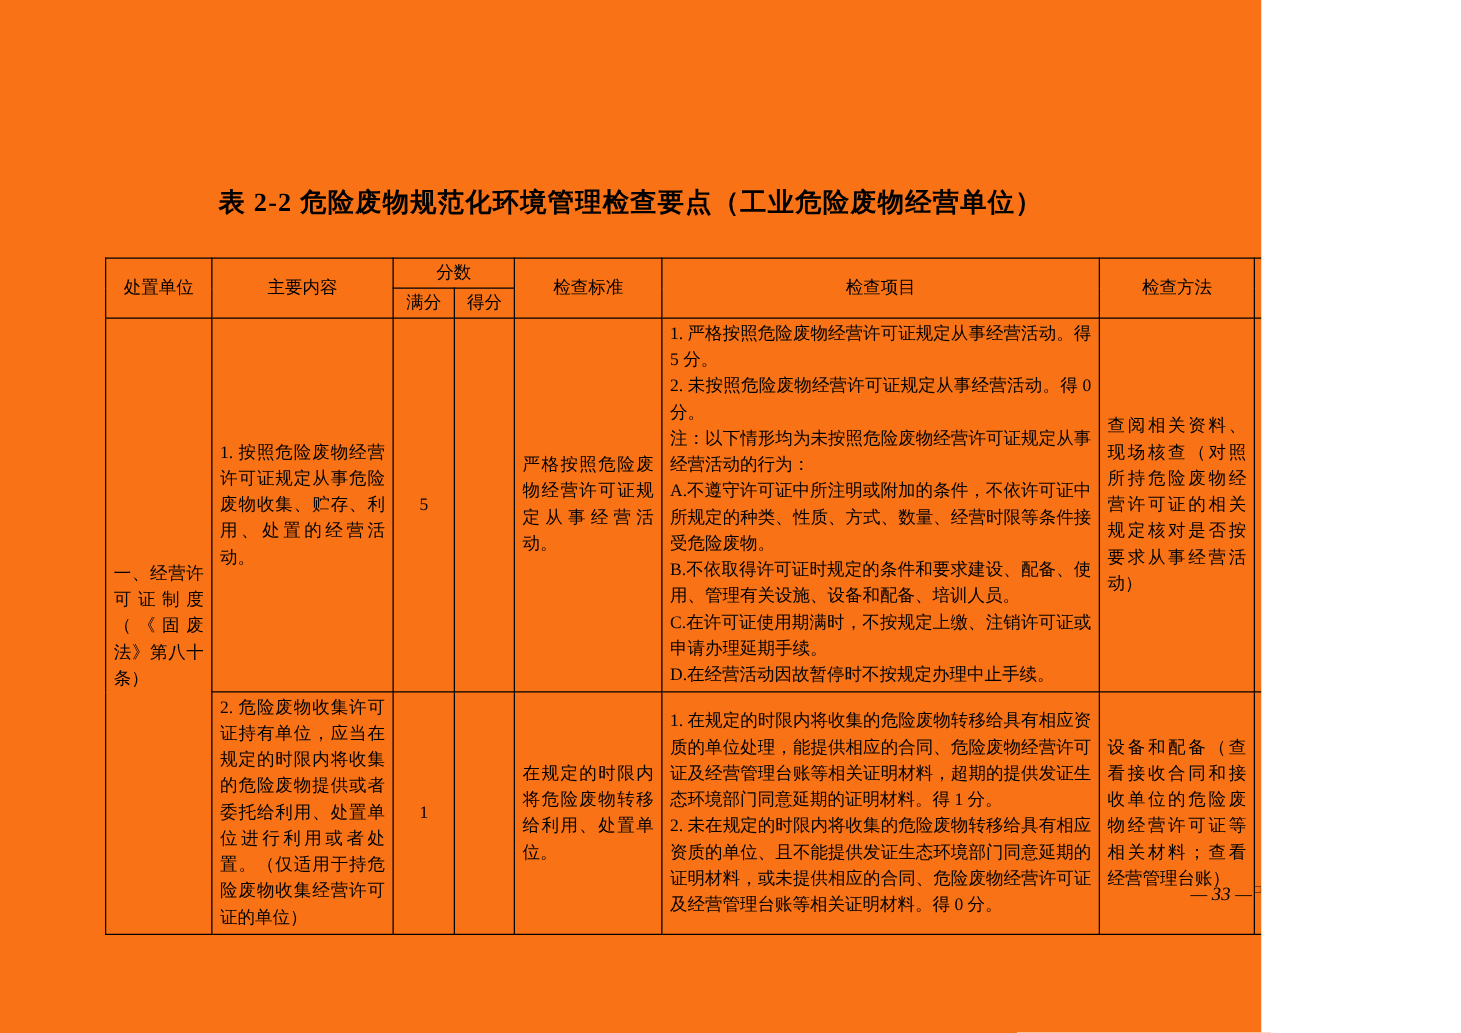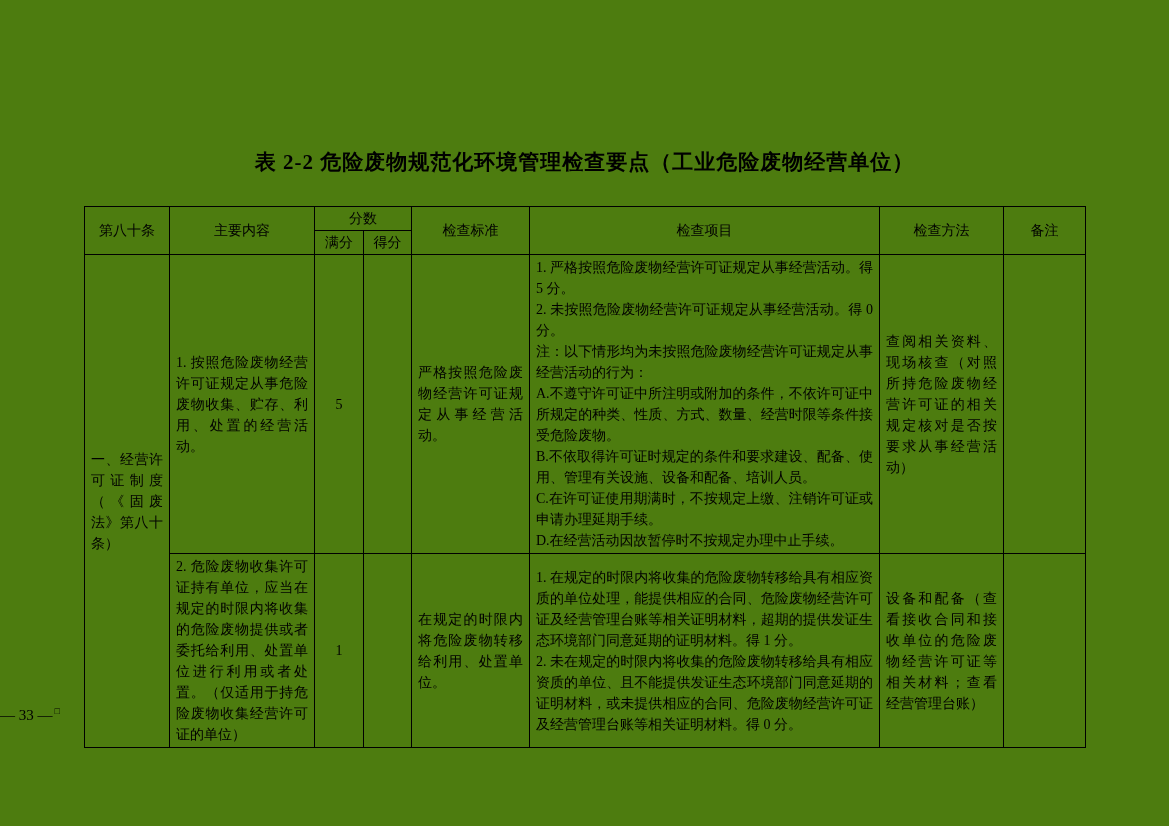--- a/index.html
+++ b/index.html
@@ -2,23 +2,23 @@
 <html><head>
 <meta charset="utf-8">
 <style>
   html, body {
     margin: 0;
     padding: 0;
     background: #ffffff;
   }
   .page {
     position: relative;
-    width: 1169px;
+    width: 1009px;
     height: 826px;
-    background: #4d7c0f;
+    background: #f97316;
     color: #000000;
     font-family: "Liberation Serif", "DejaVu Serif", serif;
     overflow: hidden;
   }
   .title {
     position: absolute;
     top: 148px;
     left: 0;
     width: 100%;
     margin: 0;
@@ -67,22 +67,23 @@
     padding: 2px 8px;
     border-radius: 25px;
   }
   tr.data-row-1 { height: 277px; }
   tr.data-row-2 { height: 178px; }
   .footer {
     position: absolute;
     top: 706px;
     left: 0;
     width: 100%;
-    text-align: left;
+    text-align: right;
     font-size: 15px;
+    font-style: italic;
   }
   .trailing-box {
     font-size: 9px;
     vertical-align: 6px;
     margin-left: 2px;
   }
 </style>
 </head>
 <body>
 
@@ -96,21 +97,21 @@
       <col style="width:145px">
       <col style="width:49px">
       <col style="width:48px">
       <col style="width:118px">
       <col style="width:350px">
       <col style="width:124px">
       <col style="width:82px">
     </colgroup>
     <thead>
       <tr>
-        <th rowspan="2">第八十条</th>
+        <th rowspan="2">处置单位</th>
         <th rowspan="2">主要内容</th>
         <th colspan="2">分数</th>
         <th rowspan="2">检查标准</th>
         <th rowspan="2">检查项目</th>
         <th rowspan="2">检查方法</th>
         <th rowspan="2">备注</th>
       </tr>
       <tr>
         <th>满分</th>
         <th>得分</th>

